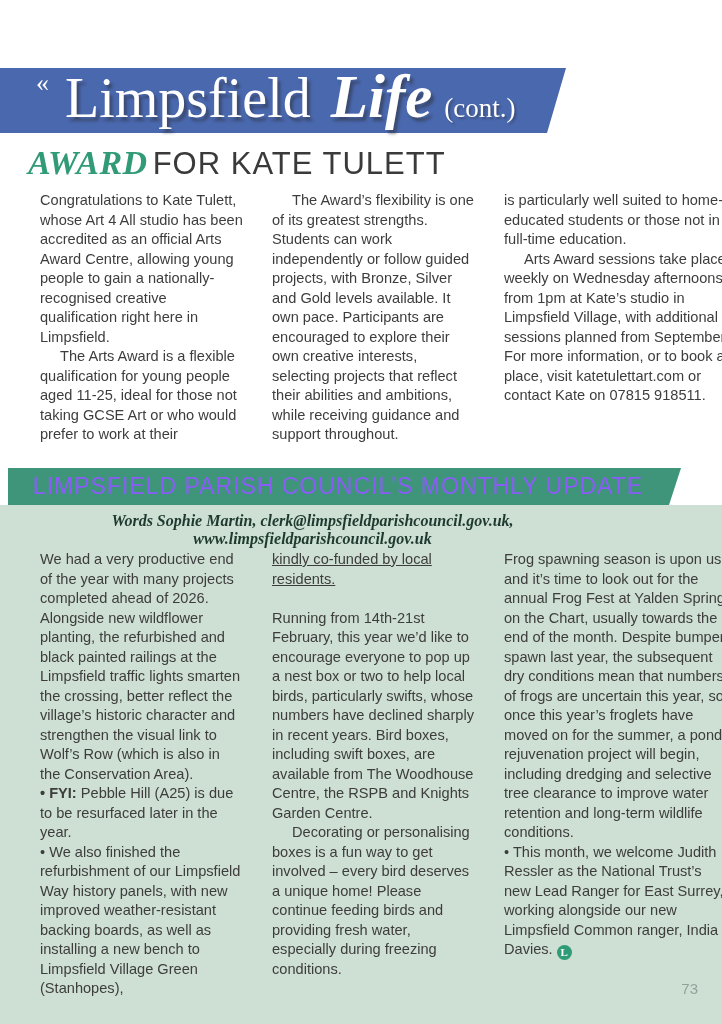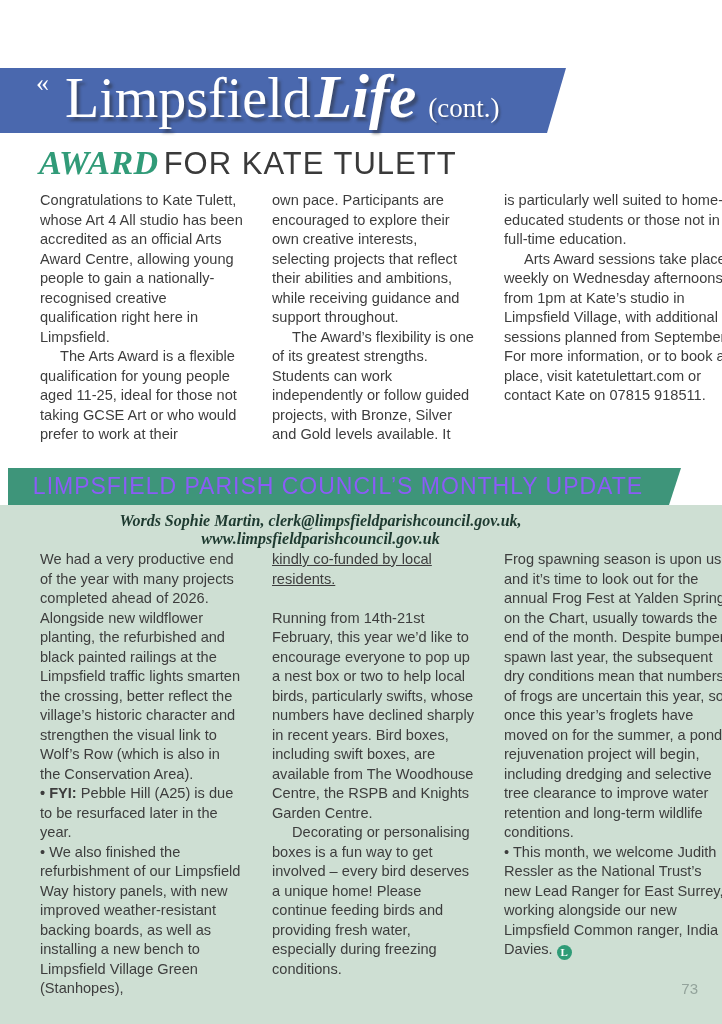--- a/index.html
+++ b/index.html
@@ -25,31 +25,31 @@
   .mast-chevrons{
     font-size:26px;align-self:flex-start;margin-top:2px;margin-right:16px;
     font-family:"Liberation Serif",serif;
   }
   .mast-main{
     font-family:"Liberation Serif",serif;font-size:56px;line-height:1;
     text-shadow:3px 4px 3px rgba(40,40,40,0.45);
   }
   .mast-accent{
     font-family:"Liberation Serif",serif;font-style:italic;font-weight:bold;
-    font-size:61px;line-height:1;margin-left:4px;
+    font-size:61px;line-height:1;margin-left:20px;
     text-shadow:3px 4px 3px rgba(40,40,40,0.45);
   }
   .mast-suffix{
     font-family:"Liberation Serif",serif;font-size:27px;margin-left:12px;
     text-shadow:2px 2px 2px rgba(40,40,40,0.4);
   }
 
   
   .award-heading{
-    position:absolute;left:39px;top:144px;
+    position:absolute;left:28px;top:144px;
     display:flex;align-items:baseline;white-space:nowrap;
   }
   .award-accent{
     font-family:"Liberation Serif",serif;font-style:italic;font-weight:bold;
     font-size:34px;color:#319b78;letter-spacing:0.5px;
   }
   .award-rest{
     font-size:31px;color:#3a3a3a;letter-spacing:1px;margin-left:5px;
     font-weight:400;
   }
@@ -84,21 +84,21 @@
   }
   .parish-banner-title{
     position:absolute;left:8px;top:468px;width:660px;height:37px;
     line-height:37px;text-align:center;
     color:#8b5cf6;font-size:23px;letter-spacing:1px;
   }
   .parish-byline{
     position:absolute;left:0;top:512px;width:625px;
     text-align:center;
     font-family:"Liberation Serif",serif;font-style:italic;font-weight:600;
-    font-size:16px;color:#1e3a30;padding-left:8px;
+    font-size:16px;color:#1e3a30;
   }
 
   .end-badge{
     display:inline-block;width:15px;height:15px;border-radius:50%;
     background:#2f9c77;color:#ffffff;
     font-family:"Liberation Serif",serif;font-weight:bold;font-size:11px;
     line-height:15px;text-align:center;vertical-align:-2px;margin-left:4px;
   }
 
   .page-number{
@@ -123,22 +123,22 @@
     <span class="award-accent">AWARD</span>
     <span class="award-rest">FOR KATE TULETT</span>
   </div>
 
   <div class="cols cols-award">
     <div>
       <p class="body-p">Congratulations to Kate Tulett, whose Art 4 All studio has been accredited as an official Arts Award Centre, allowing young people to gain a nationally-recognised creative qualification right here in Limpsfield.</p>
       <p class="body-p indent">The Arts Award is a flexible qualification for young people aged 11-25, ideal for those not taking GCSE Art or who would prefer to work at their</p>
     </div>
     <div>
+      <p class="body-p indent">The Award’s flexibility is one of its greatest strengths. Students can work independently or follow guided projects, with Bronze, Silver and Gold levels available. It</p>
       <p class="body-p">own pace. Participants are encouraged to explore their own creative interests, selecting projects that reflect their abilities and ambitions, while receiving guidance and support throughout.</p>
-      <p class="body-p indent">The Award’s flexibility is one of its greatest strengths. Students can work independently or follow guided projects, with Bronze, Silver and Gold levels available. It</p>
     </div>
     <div>
       <p class="body-p">is particularly well suited to home-educated students or those not in full-time education.</p>
       <p class="body-p indent">Arts Award sessions take place weekly on Wednesday afternoons from 1pm at Kate’s studio in Limpsfield Village, with additional sessions planned from September. For more information, or to book a place, visit katetulettart.com or contact Kate on 07815 918511.</p>
     </div>
   </div>
 
   <div class="parish-bg"></div>
   <div class="parish-banner-bg"></div>
   <div class="parish-banner-title">LIMPSFIELD PARISH COUNCIL’S MONTHLY UPDATE</div>

